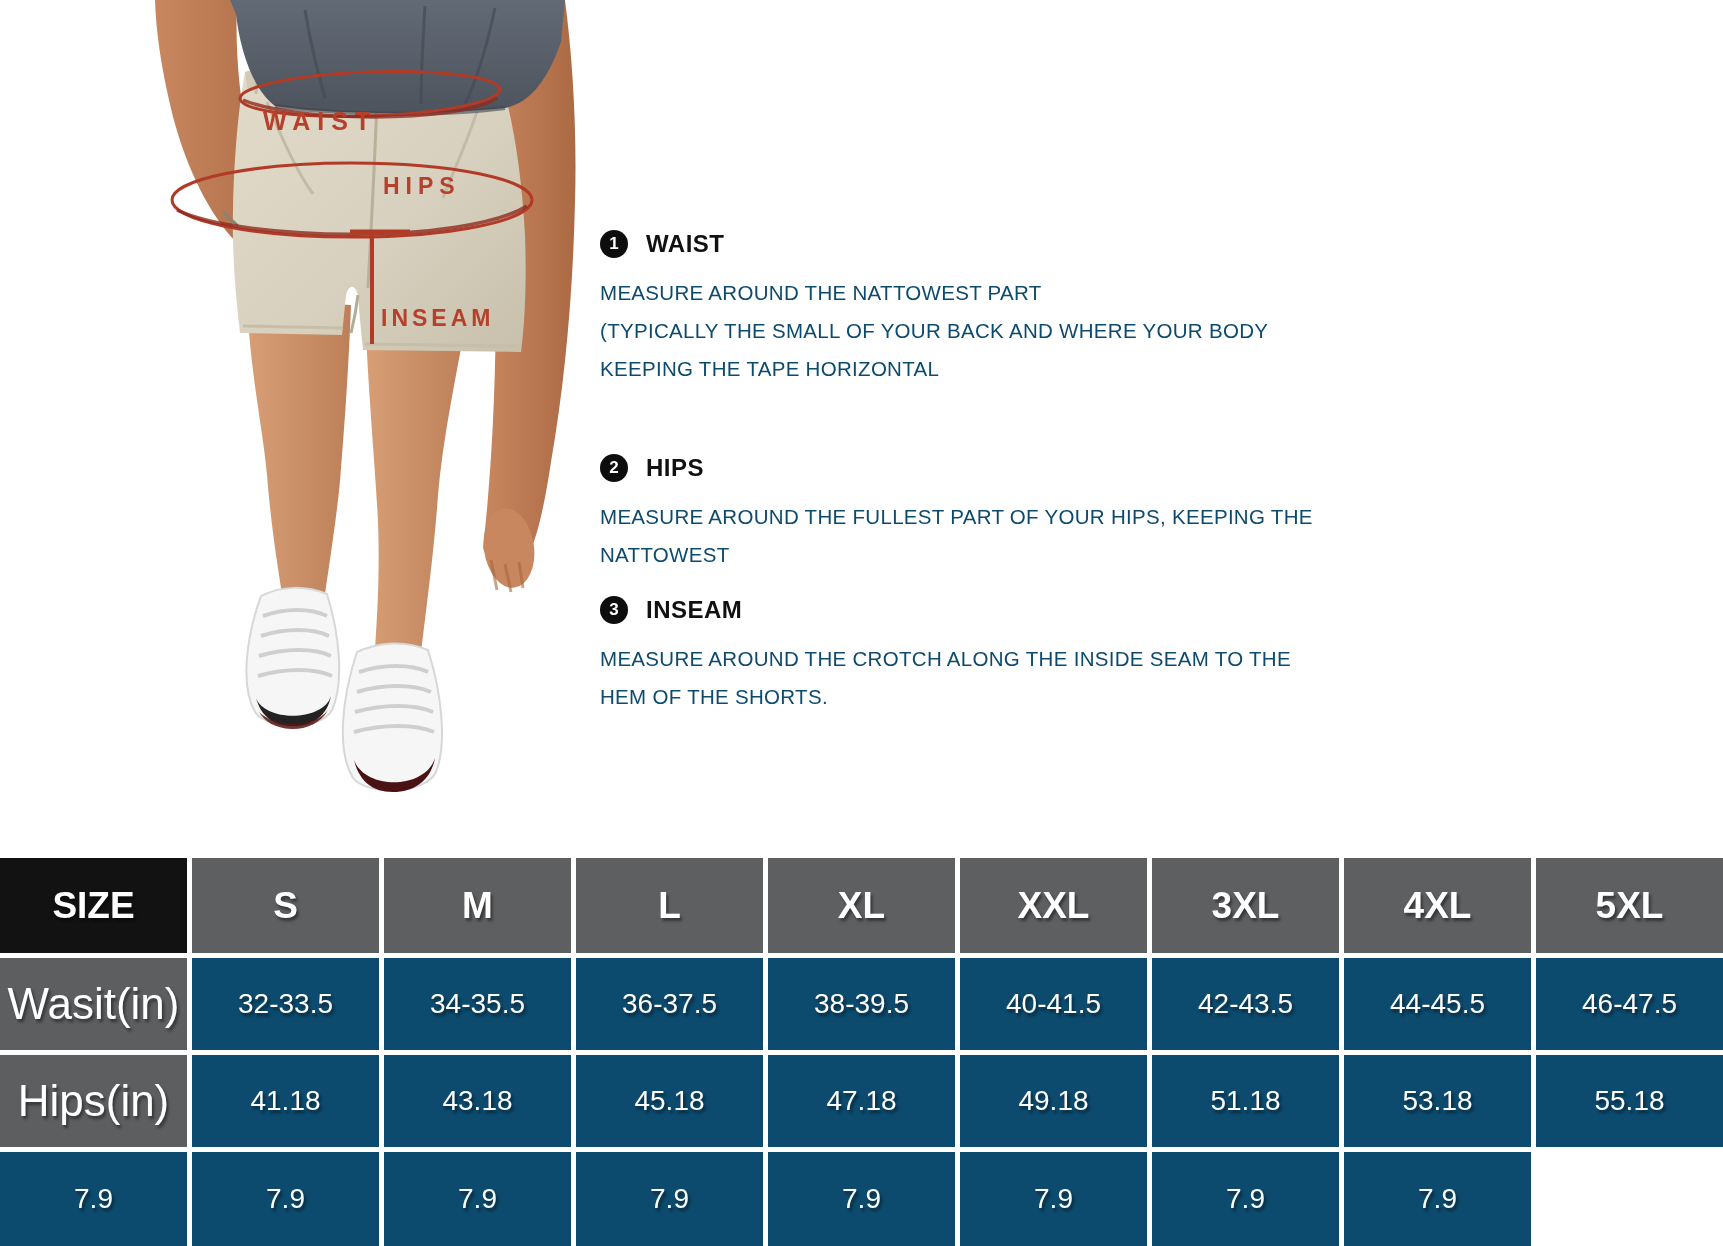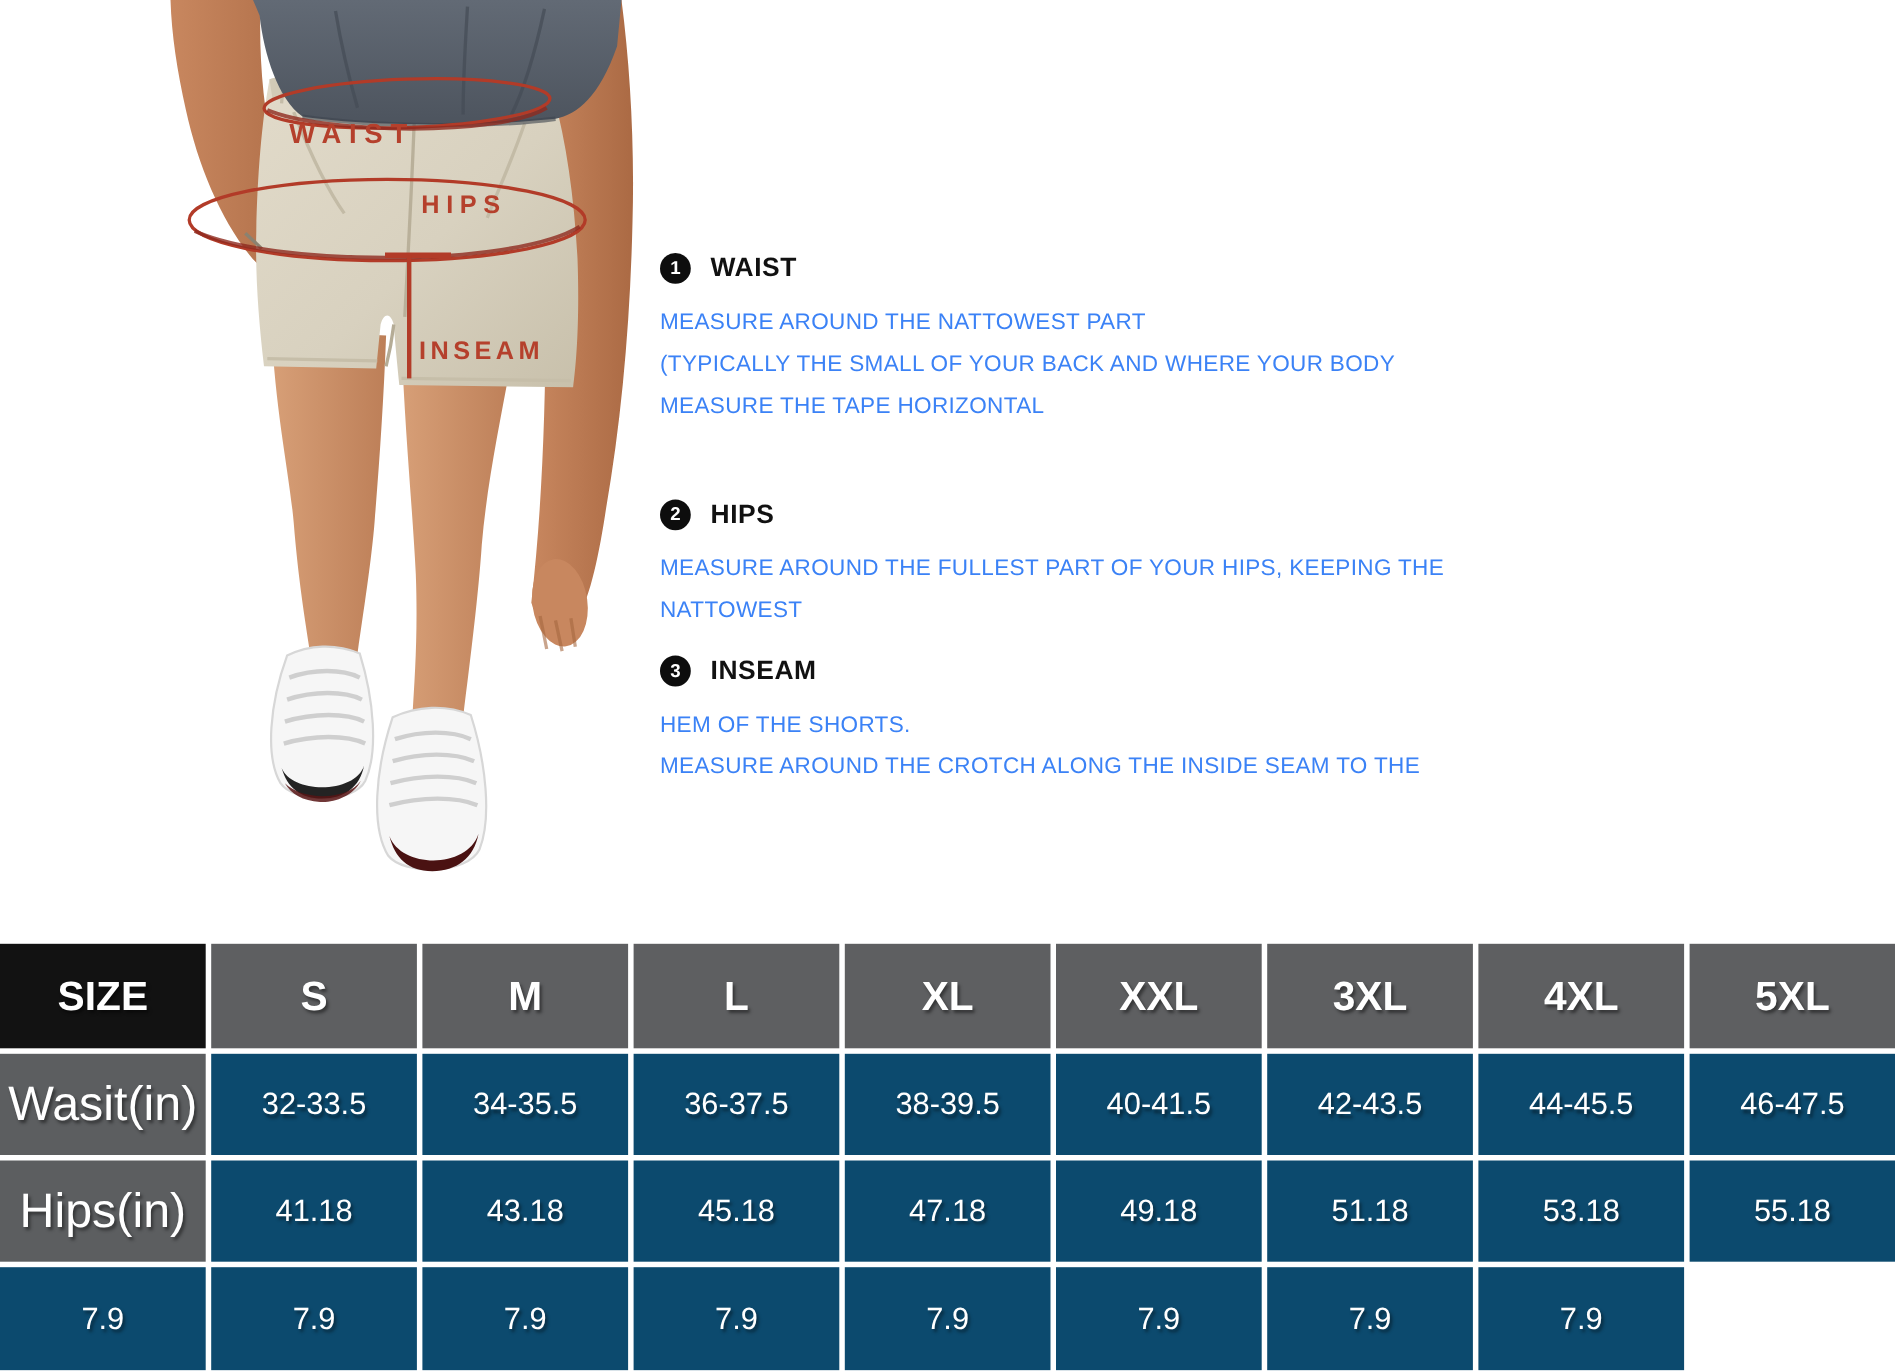--- a/index.html
+++ b/index.html
@@ -14,21 +14,21 @@
   
   .instr-block{position:absolute;left:600px;width:780px;}
   .instr-head{display:flex;align-items:center;height:32px;}
   .num-badge{
     width:28px;height:28px;border-radius:50%;background:#0d0d0d;color:#ffffff;
     font-size:17px;font-weight:bold;display:flex;align-items:center;justify-content:center;
     flex:0 0 28px;
   }
   .instr-title{margin-left:18px;font-size:24px;font-weight:bold;color:#111;letter-spacing:0.5px;}
   .instr-lines{margin-top:14px;}
-  .instr-line{font-size:20.5px;line-height:38px;color:#3b82f6;letter-spacing:0.3px;white-space:nowrap;}
+  .instr-line{font-size:20.5px;line-height:38px;color:#0c4a6e;letter-spacing:0.3px;white-space:nowrap;}
 
   
   #size-table{
     position:absolute;left:0;top:858px;width:1723px;height:383px;
     display:grid;grid-template-columns:repeat(9,1fr);
     grid-template-rows:95px 92px 92px 94px;gap:5px;background:#ffffff;
   }
   .tcell{
     display:flex;align-items:center;justify-content:center;color:#ffffff;
     text-shadow:2px 3px 3px rgba(0,0,0,0.45);
@@ -147,43 +147,43 @@
   </div>
 
   <div class="instr-block" style="top:228px;">
     <div class="instr-head">
       <div class="num-badge">1</div>
       <div class="instr-title">WAIST</div>
     </div>
     <div class="instr-lines">
       <div class="instr-line">MEASURE AROUND THE NATTOWEST PART</div>
       <div class="instr-line">(TYPICALLY THE SMALL OF YOUR BACK AND WHERE YOUR BODY</div>
-      <div class="instr-line">MEASURE THE TAPE HORIZONTAL</div>
+      <div class="instr-line">KEEPING THE TAPE HORIZONTAL</div>
     </div>
   </div>
 
   <div class="instr-block" style="top:452px;">
     <div class="instr-head">
       <div class="num-badge">2</div>
       <div class="instr-title">HIPS</div>
     </div>
     <div class="instr-lines">
       <div class="instr-line">MEASURE AROUND THE FULLEST PART OF YOUR HIPS, KEEPING THE</div>
       <div class="instr-line">NATTOWEST</div>
     </div>
   </div>
 
   <div class="instr-block" style="top:594px;">
     <div class="instr-head">
       <div class="num-badge">3</div>
       <div class="instr-title">INSEAM</div>
     </div>
     <div class="instr-lines">
+      <div class="instr-line">MEASURE AROUND THE CROTCH ALONG THE INSIDE SEAM TO THE</div>
       <div class="instr-line">HEM OF THE SHORTS.</div>
-      <div class="instr-line">MEASURE AROUND THE CROTCH ALONG THE INSIDE SEAM TO THE</div>
     </div>
   </div>
 
   <div id="size-table">
 
     <div class="tcell size-head">SIZE</div>
     <div class="tcell col-head">S</div>
     <div class="tcell col-head">M</div>
     <div class="tcell col-head">L</div>
     <div class="tcell col-head">XL</div>

